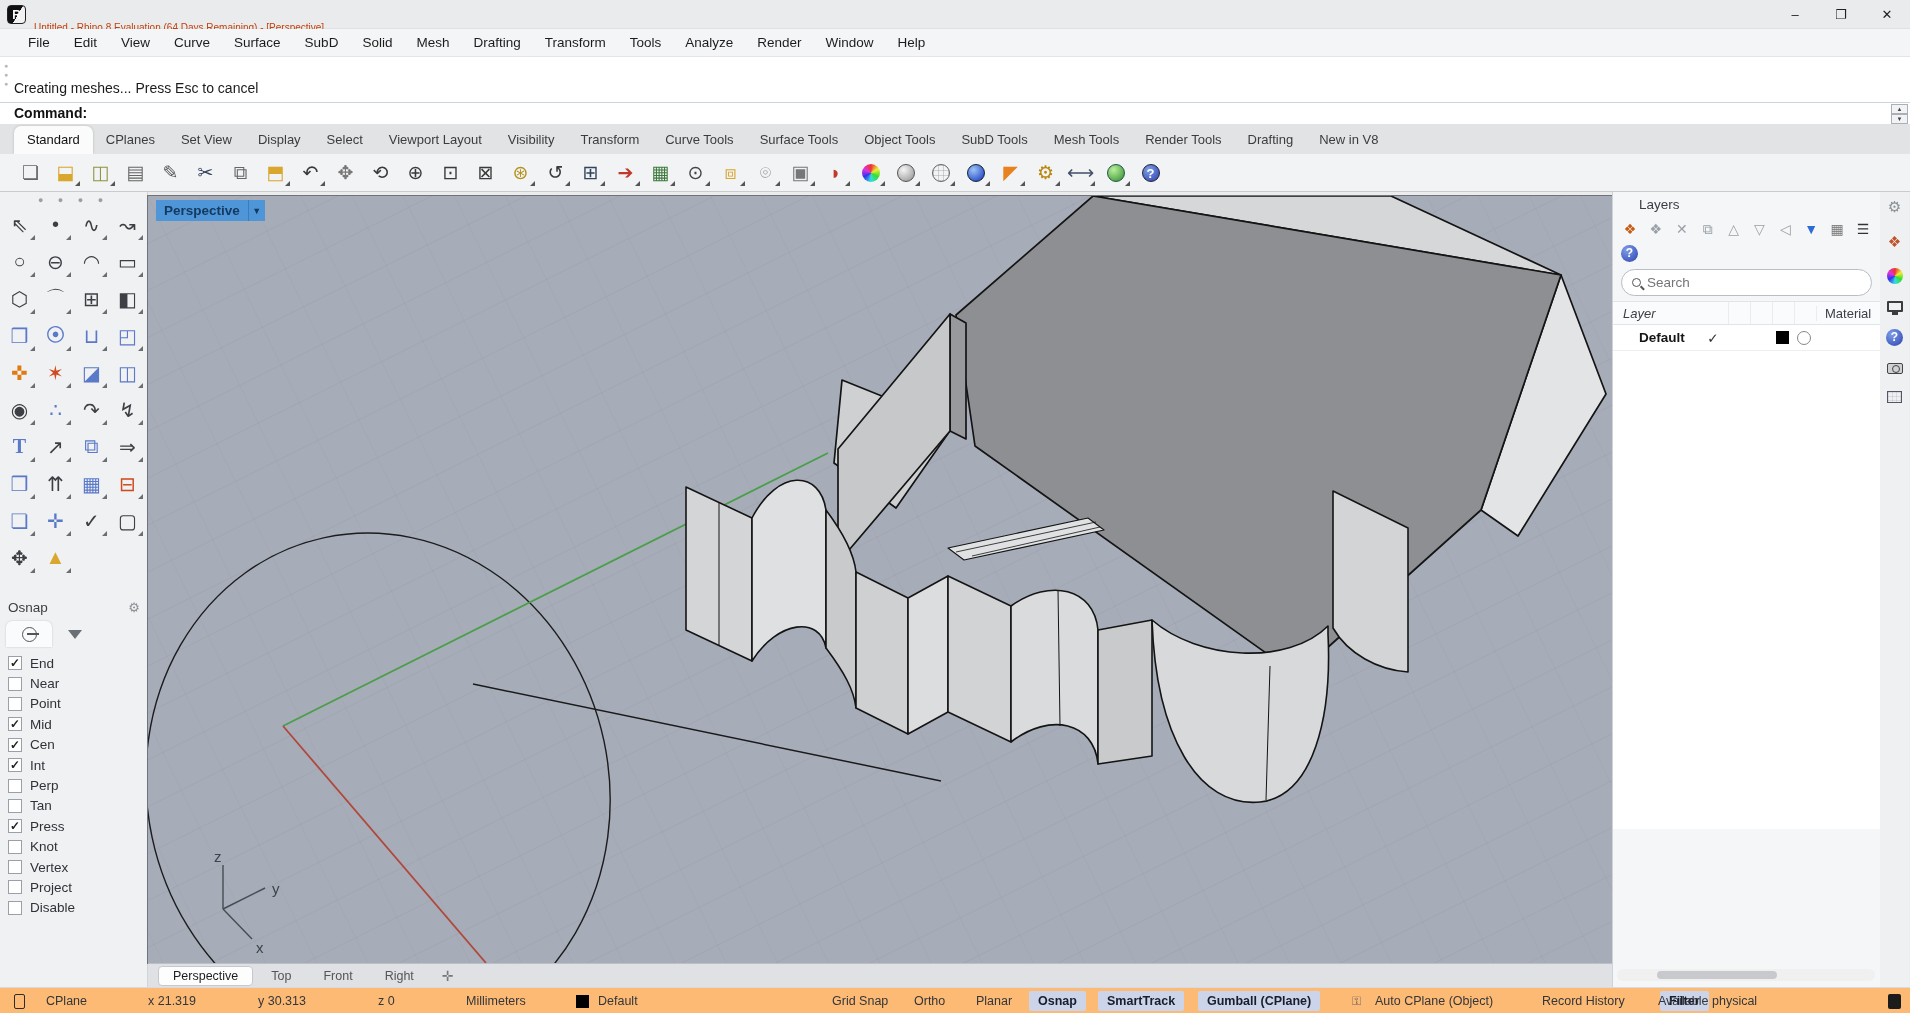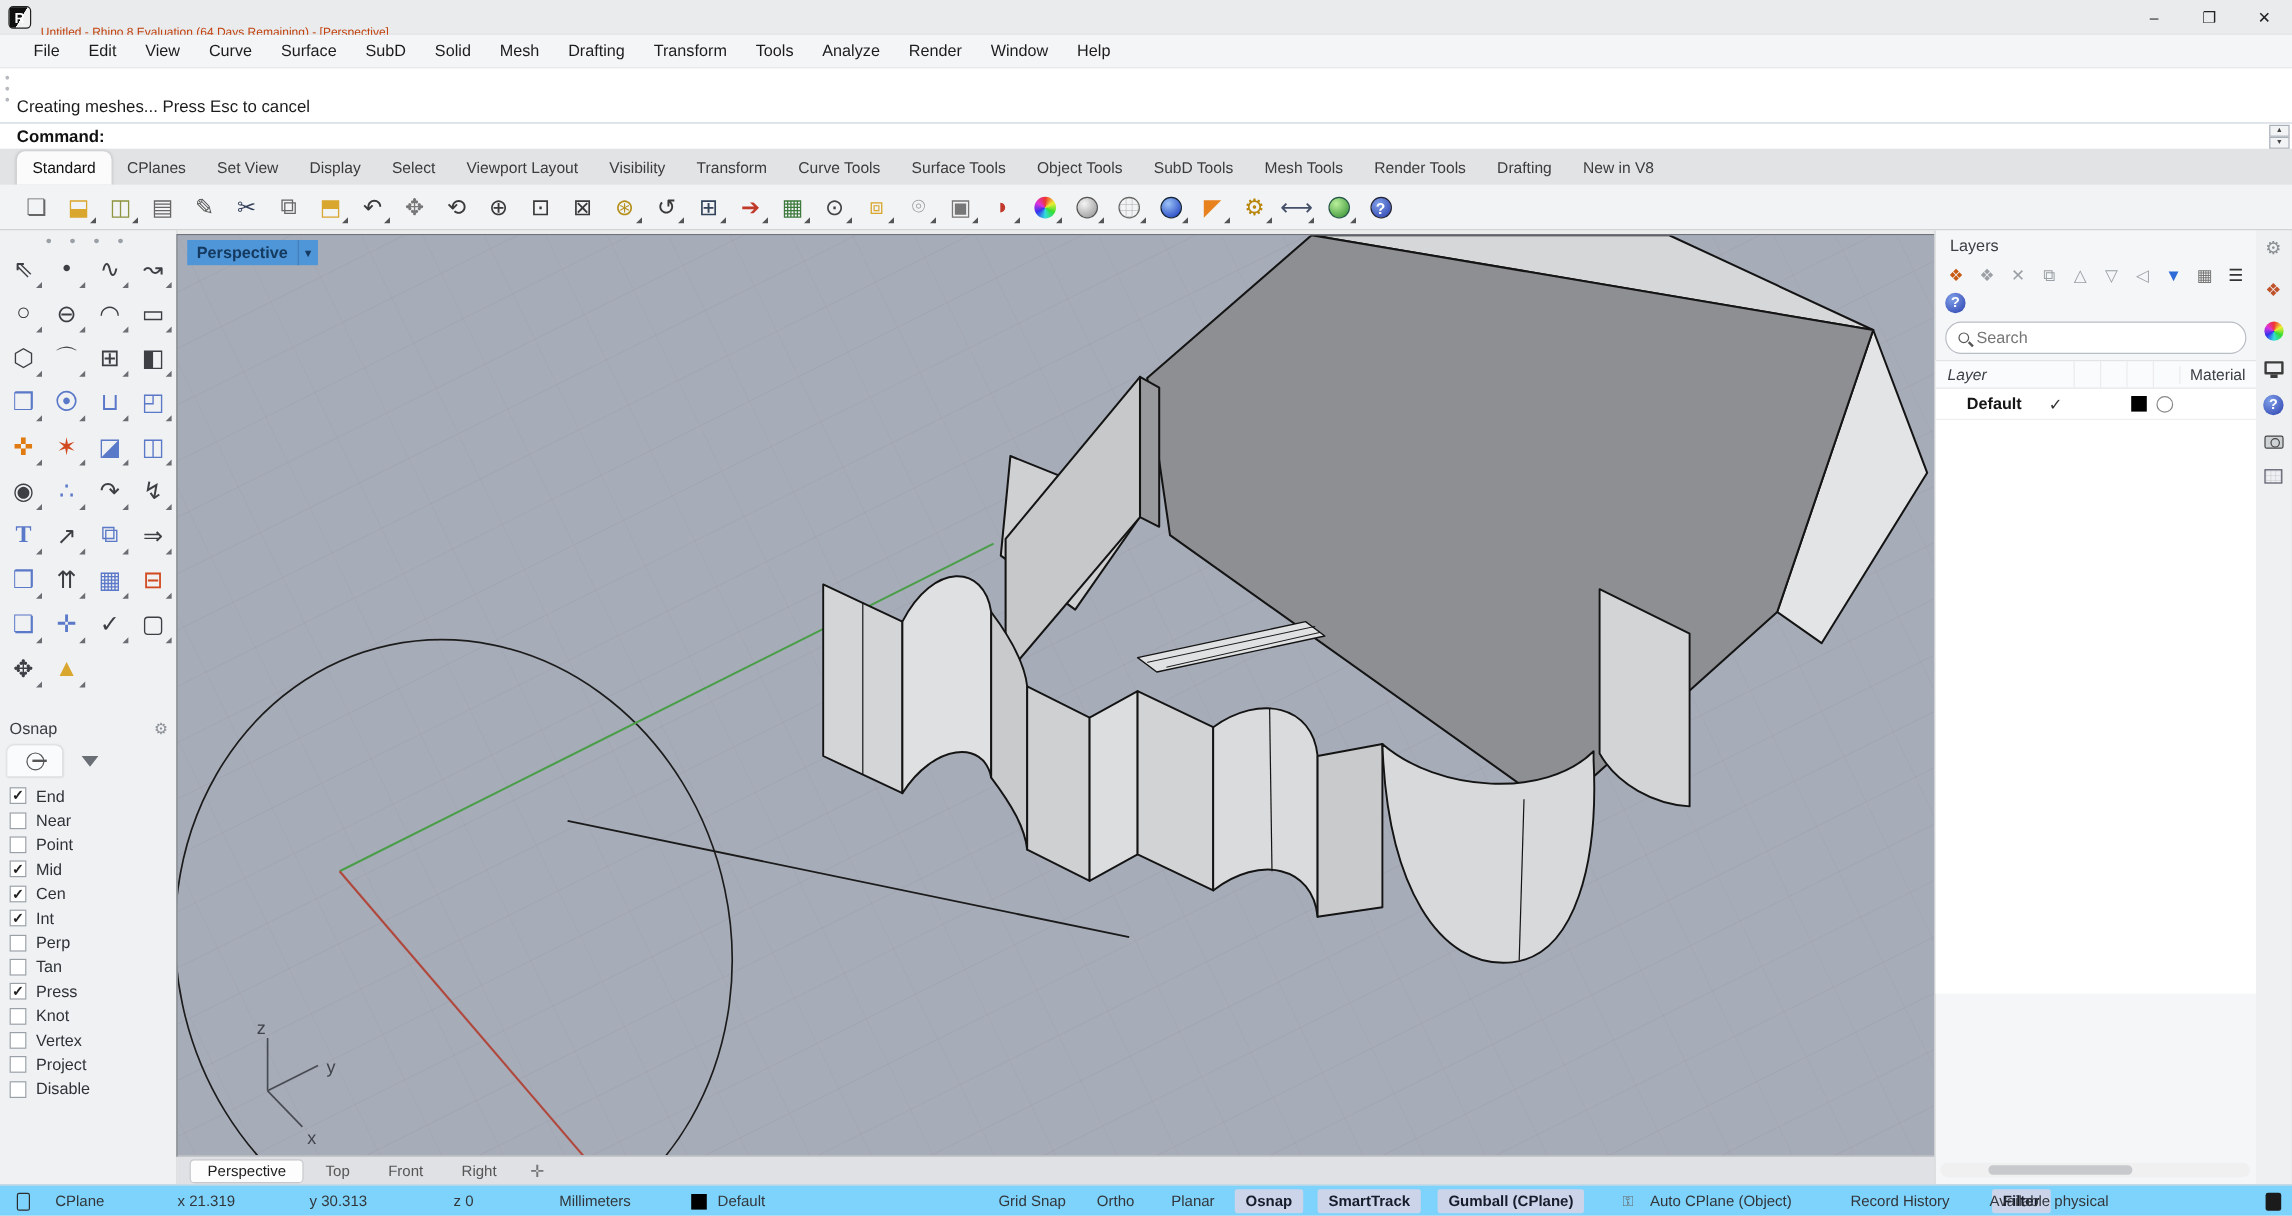--- a/index.html
+++ b/index.html
@@ -105,21 +105,21 @@
     display:flex; align-items:center; justify-content:center; font-size:9px; }
   .vtabs { position:absolute; left:0; top:771px; width:1464px; height:24px; background:#dfe1e4;
     border-top:1px solid #bcbfc4; display:flex; align-items:center; padding-left:10px; }
   .vtab { font-size:12.5px; color:#555; padding:2px 14px; margin-right:4px; }
   .vtab.active { background:#fdfdfd; color:#1e1e1e; border:1px solid #c6c8cc; border-radius:4px; }
   .vtab-add { color:#777; font-size:14px; padding:0 10px; }
 
   
   .rpanel { width:268px; height:795px; background:#f5f6f7; border-left:1px solid #d0d2d5;
     position:relative; }
-  .rp-head { display:flex; align-items:center; padding:5px 12px 3px; }
+  .rp-head { display:flex; align-items:center; padding:5px 26px 3px; }
   .rp-title { font-size:13.5px; color:#3a3d42; }
   .rp-tools { display:flex; align-items:center; gap:4px; padding:4px 6px 2px; }
   .rpt { width:22px; height:20px; display:flex; align-items:center; justify-content:center;
     font-size:14px; color:#9aa0a6; }
   .rp-help-row { padding:2px 8px; }
   .help-badge { width:17px; height:17px; border-radius:50%; display:inline-block;
     background:radial-gradient(circle at 35% 30%,#7f9fe8,#2a3fae); color:#fff; font-size:12px;
     font-weight:bold; text-align:center; line-height:17px; }
   .searchbox { margin:5px 8px; height:27px; background:#fff; border:1px solid #b9bdc4;
     border-radius:14px; display:flex; align-items:center; padding:0 10px; }
@@ -154,21 +154,21 @@
   .monitor { width:16px; height:11px; border:2px solid #3c3c3c; border-radius:1px; position:relative; }
   .monitor::after { content:""; position:absolute; left:3px; top:9px; width:6px; height:3px; background:#3c3c3c; }
   .camera { width:16px; height:11px; border:1.6px solid #444; border-radius:2px; position:relative; background:#cfd2d5;}
   .camera::after { content:""; position:absolute; left:4px; top:1px; width:6px; height:6px;
     border:1.4px solid #444; border-radius:50%; }
   .gridchart { width:15px; height:12px; border:1.4px solid #556; 
     background-image:linear-gradient(#8893 1px,transparent 1px),linear-gradient(90deg,#8893 1px,transparent 1px);
     background-size:4px 4px; }
 
   
-  .statusbar { position:absolute; left:0; top:987px; width:1910px; height:26px; background:#7dd3fc;
+  .statusbar { position:absolute; left:0; top:987px; width:1910px; height:26px; background:#fdba74;
     border-top:1px solid #d8dadd; font-size:12.5px; color:#33363b; }
   .sbi { position:absolute; top:0; height:26px; display:flex; align-items:center; }
   .sb-pill { background:#ccd4ea; font-weight:bold; color:#181d2c; padding:3px 9px; border-radius:2px; }
   .sb-swatch { width:13px; height:13px; background:#000; }
   .sb-doc { width:11px; height:15px; border:1.6px solid #2c2c2c; border-radius:2px; }
   .sb-right-ic { width:13px; height:15px; background:#1b1b1b; border-radius:2px; }
   .lockg { font-size:12px; color:#666; }
 </style>
 </head>
 <body>

